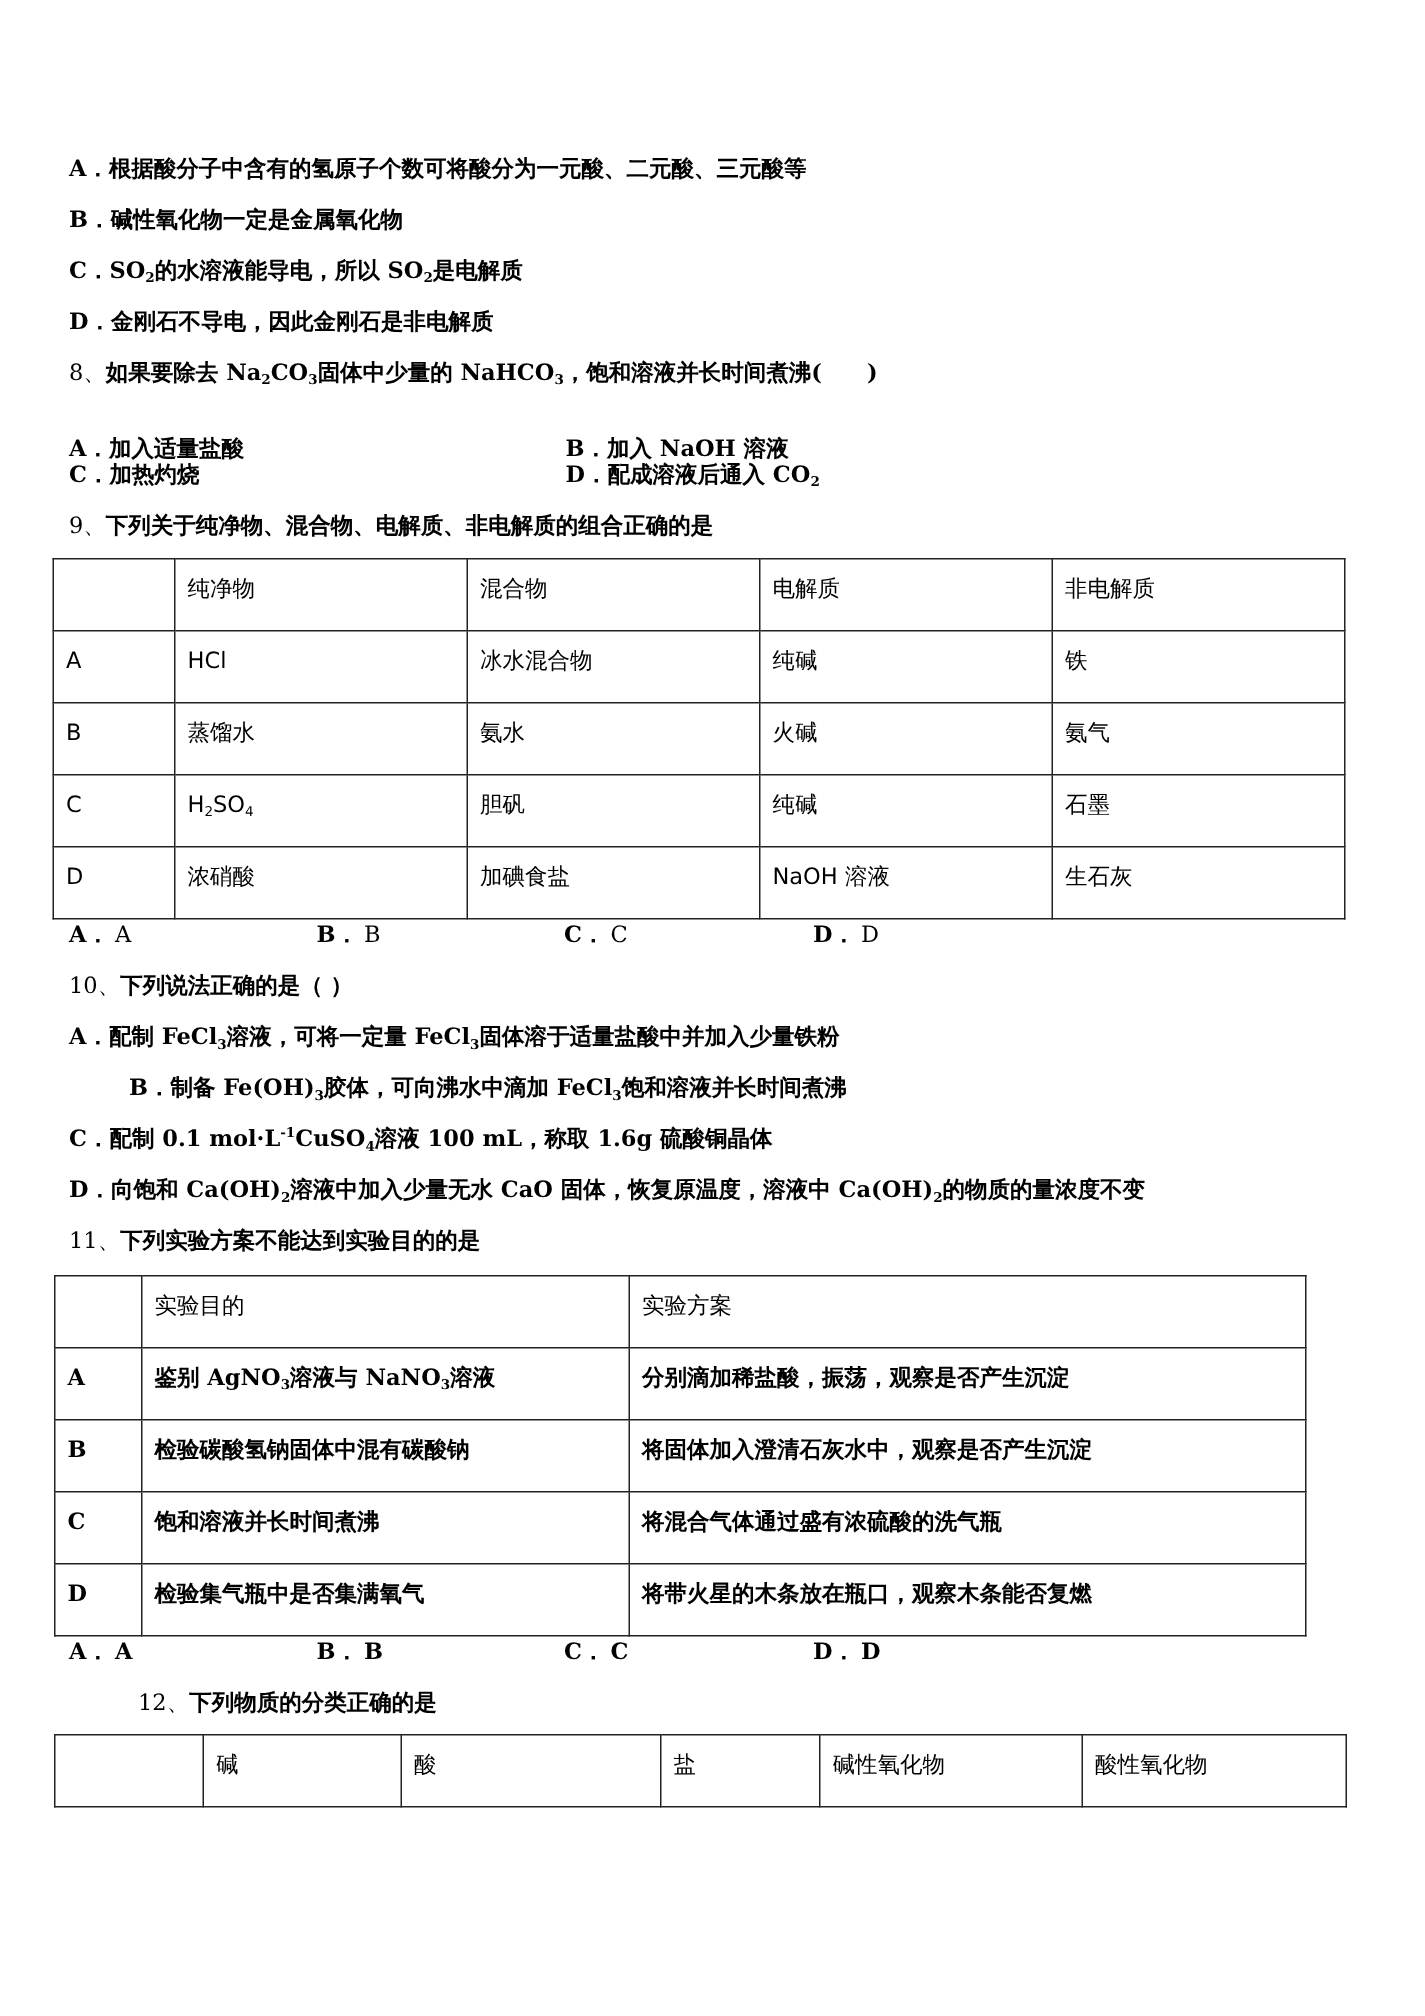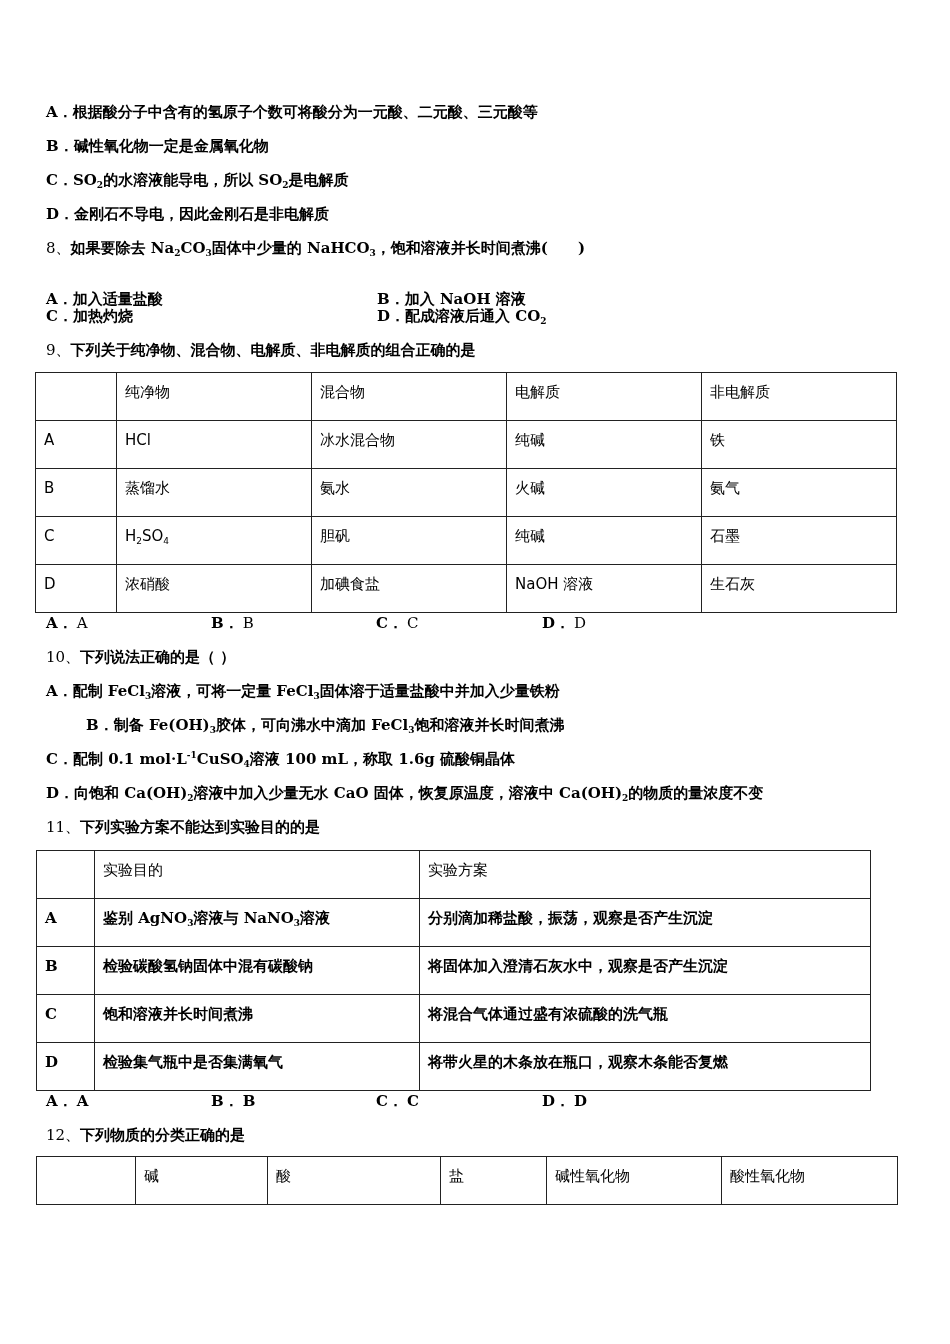--- a/index.html
+++ b/index.html
@@ -172,21 +172,21 @@
   </tr>
 </tbody>
   </table>
 <div class="answers bold" style="top:1090px; width:860px;">
   <span class="ans" style="left:0px;"><b>A．</b><span>A</span></span>
   <span class="ans" style="left:165px;"><b>B．</b><span>B</span></span>
   <span class="ans" style="left:330px;"><b>C．</b><span>C</span></span>
   <span class="ans" style="left:496px;"><b>D．</b><span>D</span></span>
 </div>
 
-<div class="line" style="top:1124px;">
+<div class="line" style="top:1124px;margin-left:46px;">
   <span>12、</span><span class="bold">下列物质的分类正确的是</span>
 </div>
 <table class="doc" style="left:36px; top:1156px; width:861px;">
   <colgroup>
       <col style="width:99px">
       <col style="width:132px">
       <col style="width:173px">
       <col style="width:106px">
       <col style="width:175px">
       <col style="width:176px">

